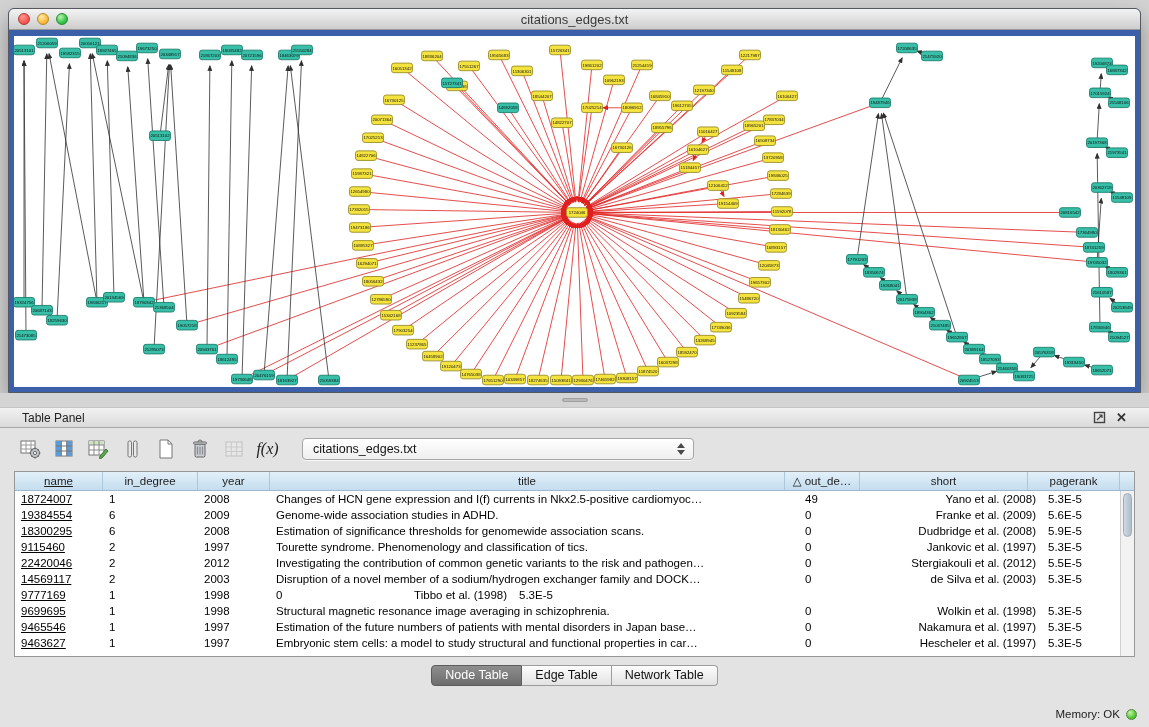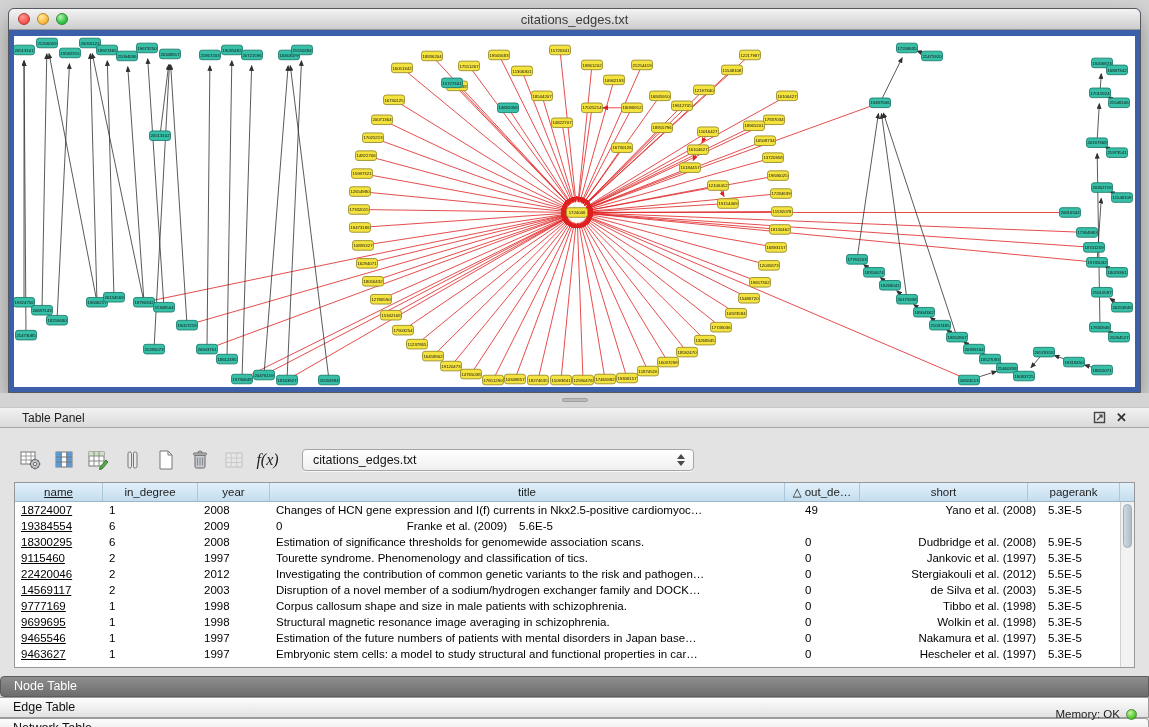--- a/index.html
+++ b/index.html
@@ -30,21 +30,21 @@
 
   
   .panel-titlebar { position:absolute; left:0; top:407px; width:100%; height:21px;
     background:linear-gradient(#f2f2f2,#dadada); border-top:1px solid #c6c6c6; border-bottom:1px solid #a9a9a9;
     display:flex; align-items:center; padding:0 22px; font-size:12px; color:#222;gap:7px; }
   .pt-icons { margin-left:auto; display:flex; align-items:center; gap:10px; }
   .close-ic { font-size:13px; font-weight:bold; color:#333; cursor:default; }
   .panel-body { position:absolute; left:0; top:428px; width:100%; bottom:0; background:#e3e3e3; }
 
   
-  .toolbar { display:flex; align-items:center; gap:7px; margin:17px 16px 0; height:30px; }
+  .toolbar { display:flex; align-items:center; gap:7px; margin:6px 16px 0; height:30px; }
   .tbtn { width:27px; height:27px; display:flex; align-items:center; justify-content:center; border-radius:4px; }
   .fx { font-family:"Liberation Serif", serif; font-style:italic; font-size:16px; color:#222; }
   .dropdown { margin-left:14px; width:392px; height:22px; background:linear-gradient(#ffffff,#efefef);
     border:1px solid #a6a6a6; border-radius:4px; display:flex; align-items:center; padding:0 4px 0 10px;
     font-size:12.5px; color:#111; box-shadow:0 1px 0 rgba(255,255,255,.7); }
   .dd-text { flex:1; white-space:nowrap; overflow:hidden; }
   .dd-arrows { width:16px; display:flex; flex-direction:column; align-items:center; gap:2px; }
   .dd-arrows .up { width:0; height:0; border-left:4px solid transparent; border-right:4px solid transparent; border-bottom:5px solid #4a4a4a; }
   .dd-arrows .dn { width:0; height:0; border-left:4px solid transparent; border-right:4px solid transparent; border-top:5px solid #4a4a4a; }
 
@@ -57,21 +57,21 @@
   .tbody { flex:1; }
   .trow { display:flex; height:16px; align-items:center; font-size:11.5px; color:#000; }
   .tcell { padding:0 6px; white-space:nowrap; overflow:hidden; }
   .al-c { text-align:right; }
   .c0 { width:88px;text-decoration:underline; } .c1 { width:95px; } .c2 { width:72px; } .c3 { flex:1; } .c4 { width:75px; } .c5 { width:168px; } .c6 { width:92px; }
   .vscroll { position:absolute; right:0; top:19px; bottom:0; width:14px; background:#f2f2f2; border-left:1px solid #d0d0d0; }
   .vthumb { position:absolute; left:2px; right:2px; top:2px; height:44px; border-radius:5px;
     background:linear-gradient(90deg,#cfd9e2,#aebecb); border:1px solid #9fadba; }
 
   
-  .tabs { display:flex; justify-content:center; margin-top:8px;flex-direction:column; }
+  .tabs { display:flex; justify-content:center; margin-top:8px; }
   .tab { height:21px; line-height:19px; padding:0 13px; font-size:12.5px; color:#111;
     background:linear-gradient(#fdfdfd,#e2e2e2); border:1px solid #9c9c9c; border-left:none; }
   .tab:first-child { border-left:1px solid #9c9c9c; border-radius:4px 0 0 4px; }
   .tab:last-child { border-radius:0 4px 4px 0; }
   .tab.active { background:linear-gradient(#8e8e8e,#6d6d6d); color:#fff; border-color:#5c5c5c; }
 
   
   .statusbar { position:absolute; right:12px; bottom:7px; display:flex; align-items:center; gap:6px; font-size:11.5px; color:#222; }
   .memdot { width:11px; height:11px; border-radius:50%;
     background:radial-gradient(circle at 35% 30%, #c7f4a6, #58c935 60%, #2f9c17); border:1px solid #4e8a3e; }
@@ -894,20 +894,21 @@
           <div class="tcell c2 ">2008</div>
           <div class="tcell c3 ">Changes of HCN gene expression and I(f) currents in Nkx2.5-positive cardiomyoc…</div>
           <div class="tcell c4 ">49</div>
           <div class="tcell c5 al-c">Yano et al. (2008)</div>
           <div class="tcell c6 ">5.3E-5</div>
         </div>
         <div class="trow">
           <div class="tcell c0 ">19384554</div>
           <div class="tcell c1 ">6</div>
           <div class="tcell c2 ">2009</div>
+          <div class="tcell c3 ">Genome-wide association studies in ADHD.</div>
           <div class="tcell c4 ">0</div>
           <div class="tcell c5 al-c">Franke et al. (2009)</div>
           <div class="tcell c6 ">5.6E-5</div>
         </div>
         <div class="trow">
           <div class="tcell c0 ">18300295</div>
           <div class="tcell c1 ">6</div>
           <div class="tcell c2 ">2008</div>
           <div class="tcell c3 ">Estimation of significance thresholds for genomewide association scans.</div>
           <div class="tcell c4 ">0</div>
@@ -938,21 +939,20 @@
           <div class="tcell c2 ">2003</div>
           <div class="tcell c3 ">Disruption of a novel member of a sodium/hydrogen exchanger family and DOCK…</div>
           <div class="tcell c4 ">0</div>
           <div class="tcell c5 al-c">de Silva et al. (2003)</div>
           <div class="tcell c6 ">5.3E-5</div>
         </div>
         <div class="trow">
           <div class="tcell c0 ">9777169</div>
           <div class="tcell c1 ">1</div>
           <div class="tcell c2 ">1998</div>
-          <div class="tcell c3 ">Corpus callosum shape and size in male patients with schizophrenia.</div>
           <div class="tcell c4 ">0</div>
           <div class="tcell c5 al-c">Tibbo et al. (1998)</div>
           <div class="tcell c6 ">5.3E-5</div>
         </div>
         <div class="trow">
           <div class="tcell c0 ">9699695</div>
           <div class="tcell c1 ">1</div>
           <div class="tcell c2 ">1998</div>
           <div class="tcell c3 ">Structural magnetic resonance image averaging in schizophrenia.</div>
           <div class="tcell c4 ">0</div>

